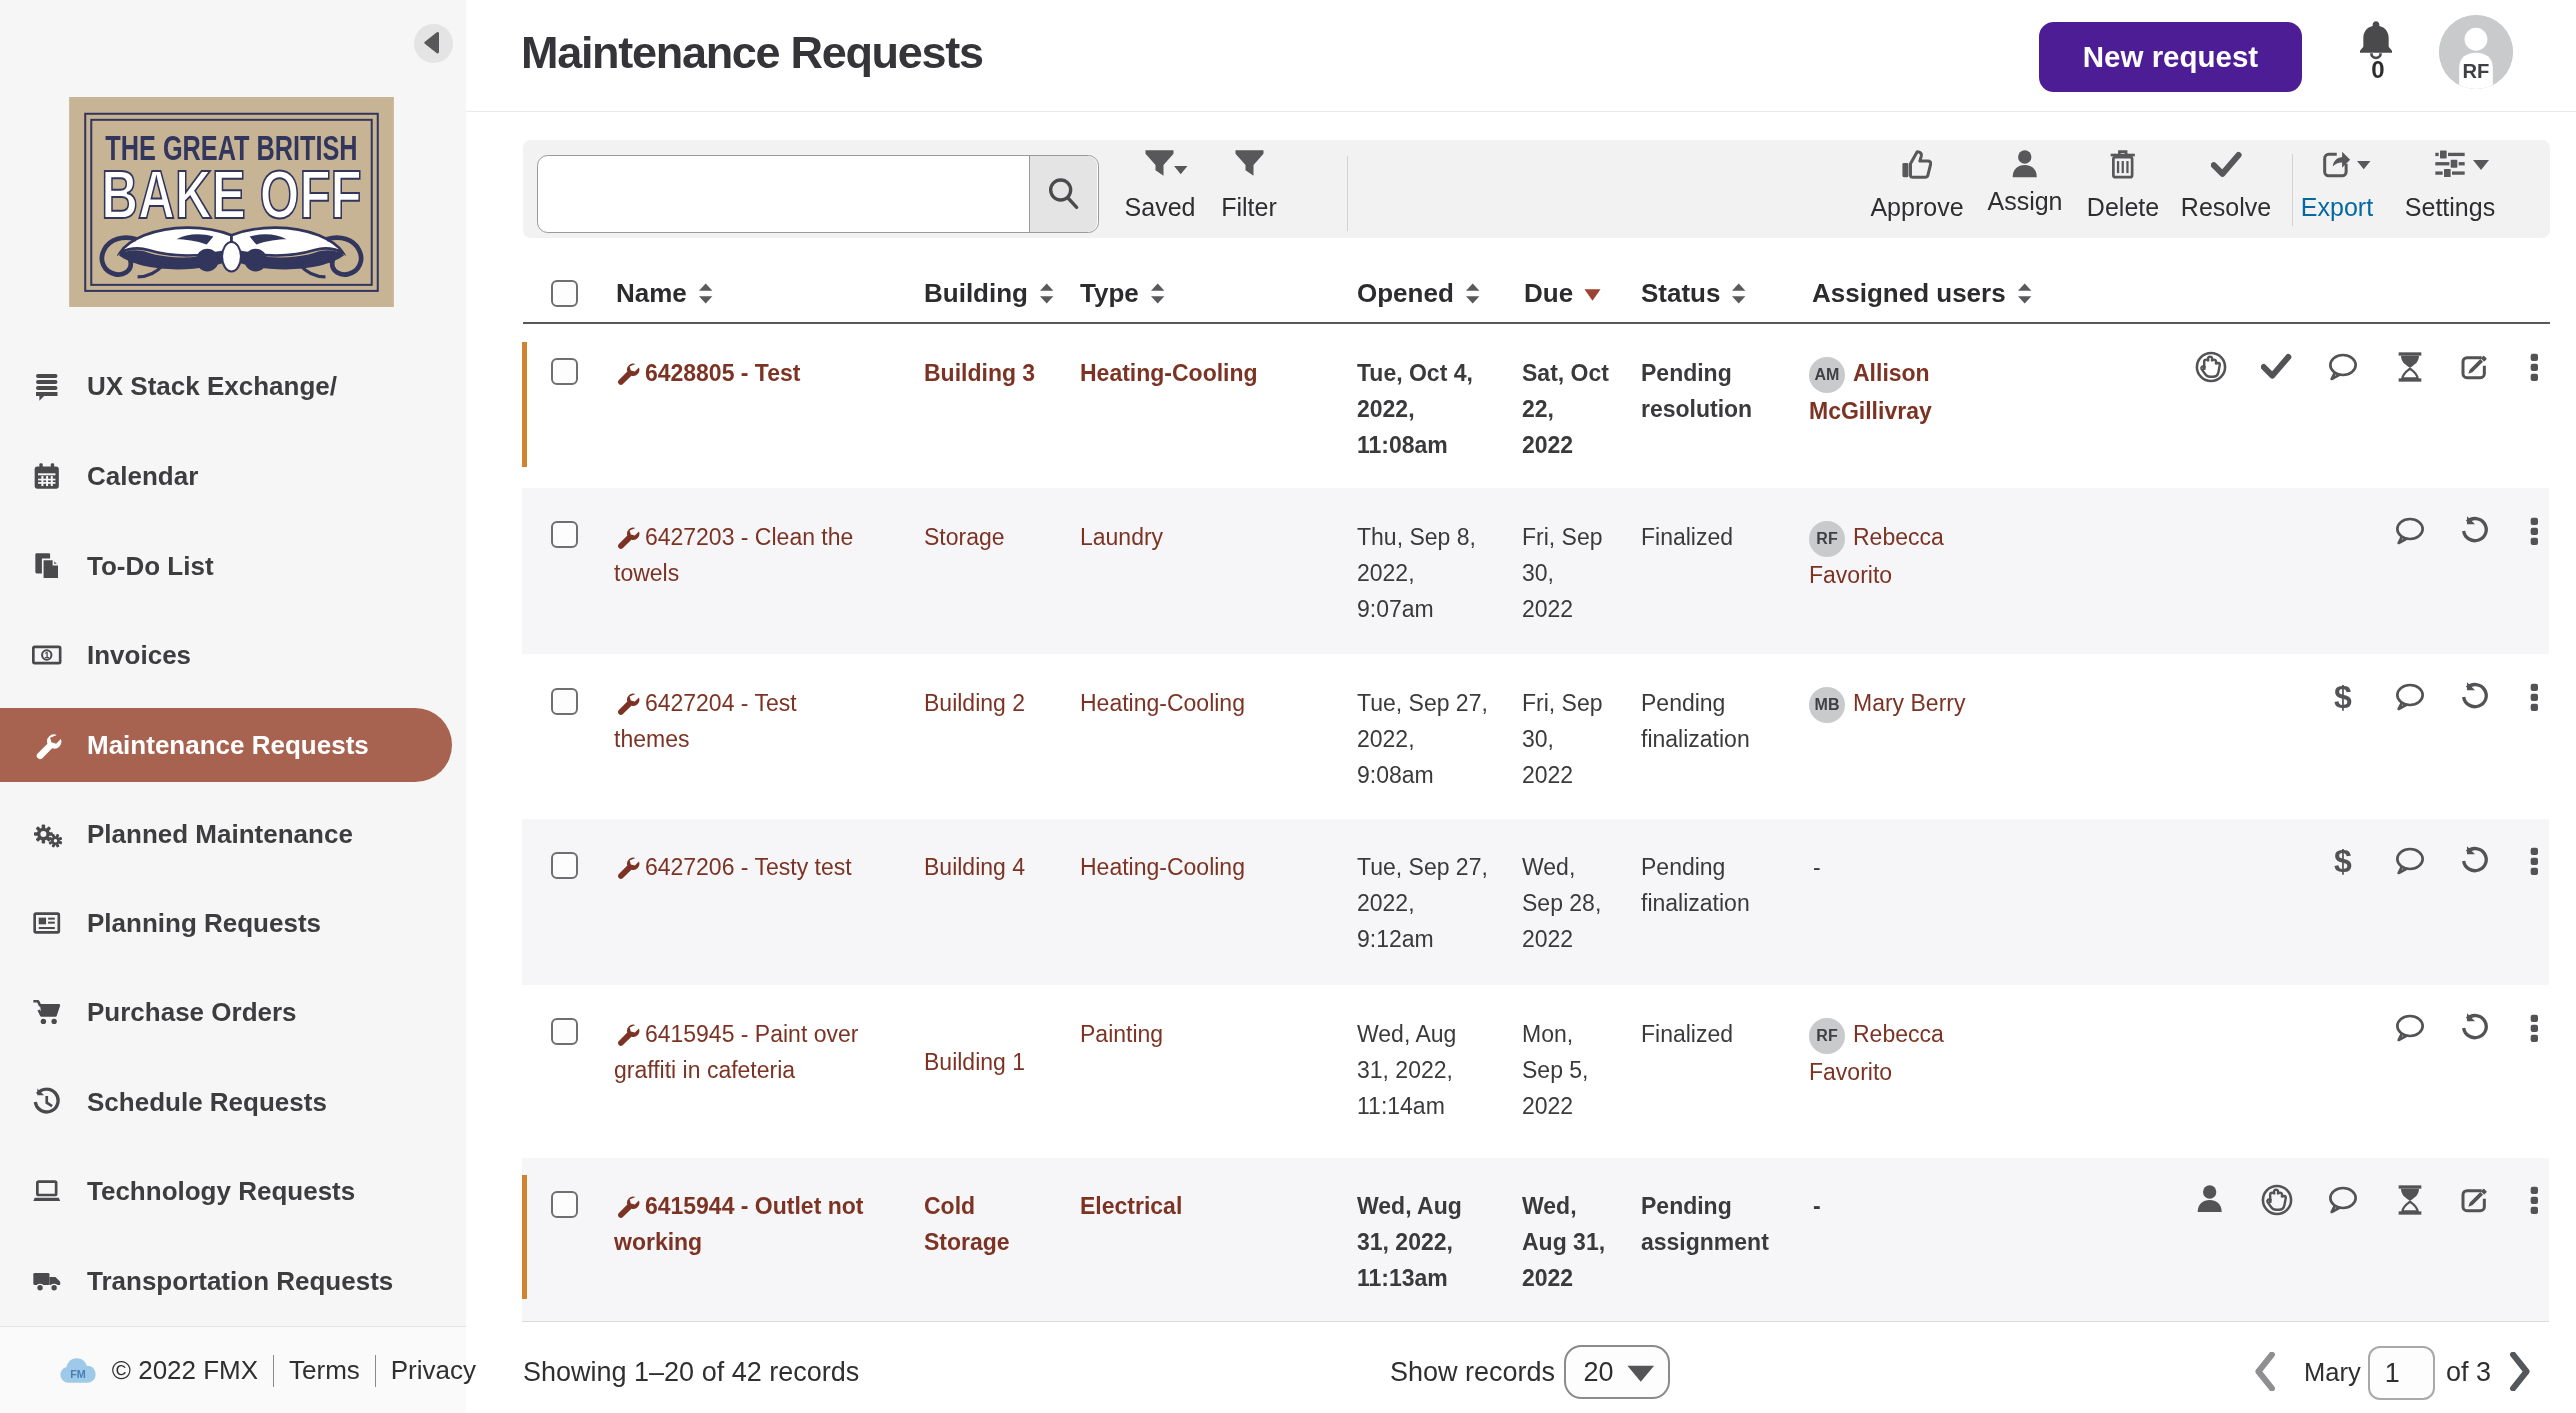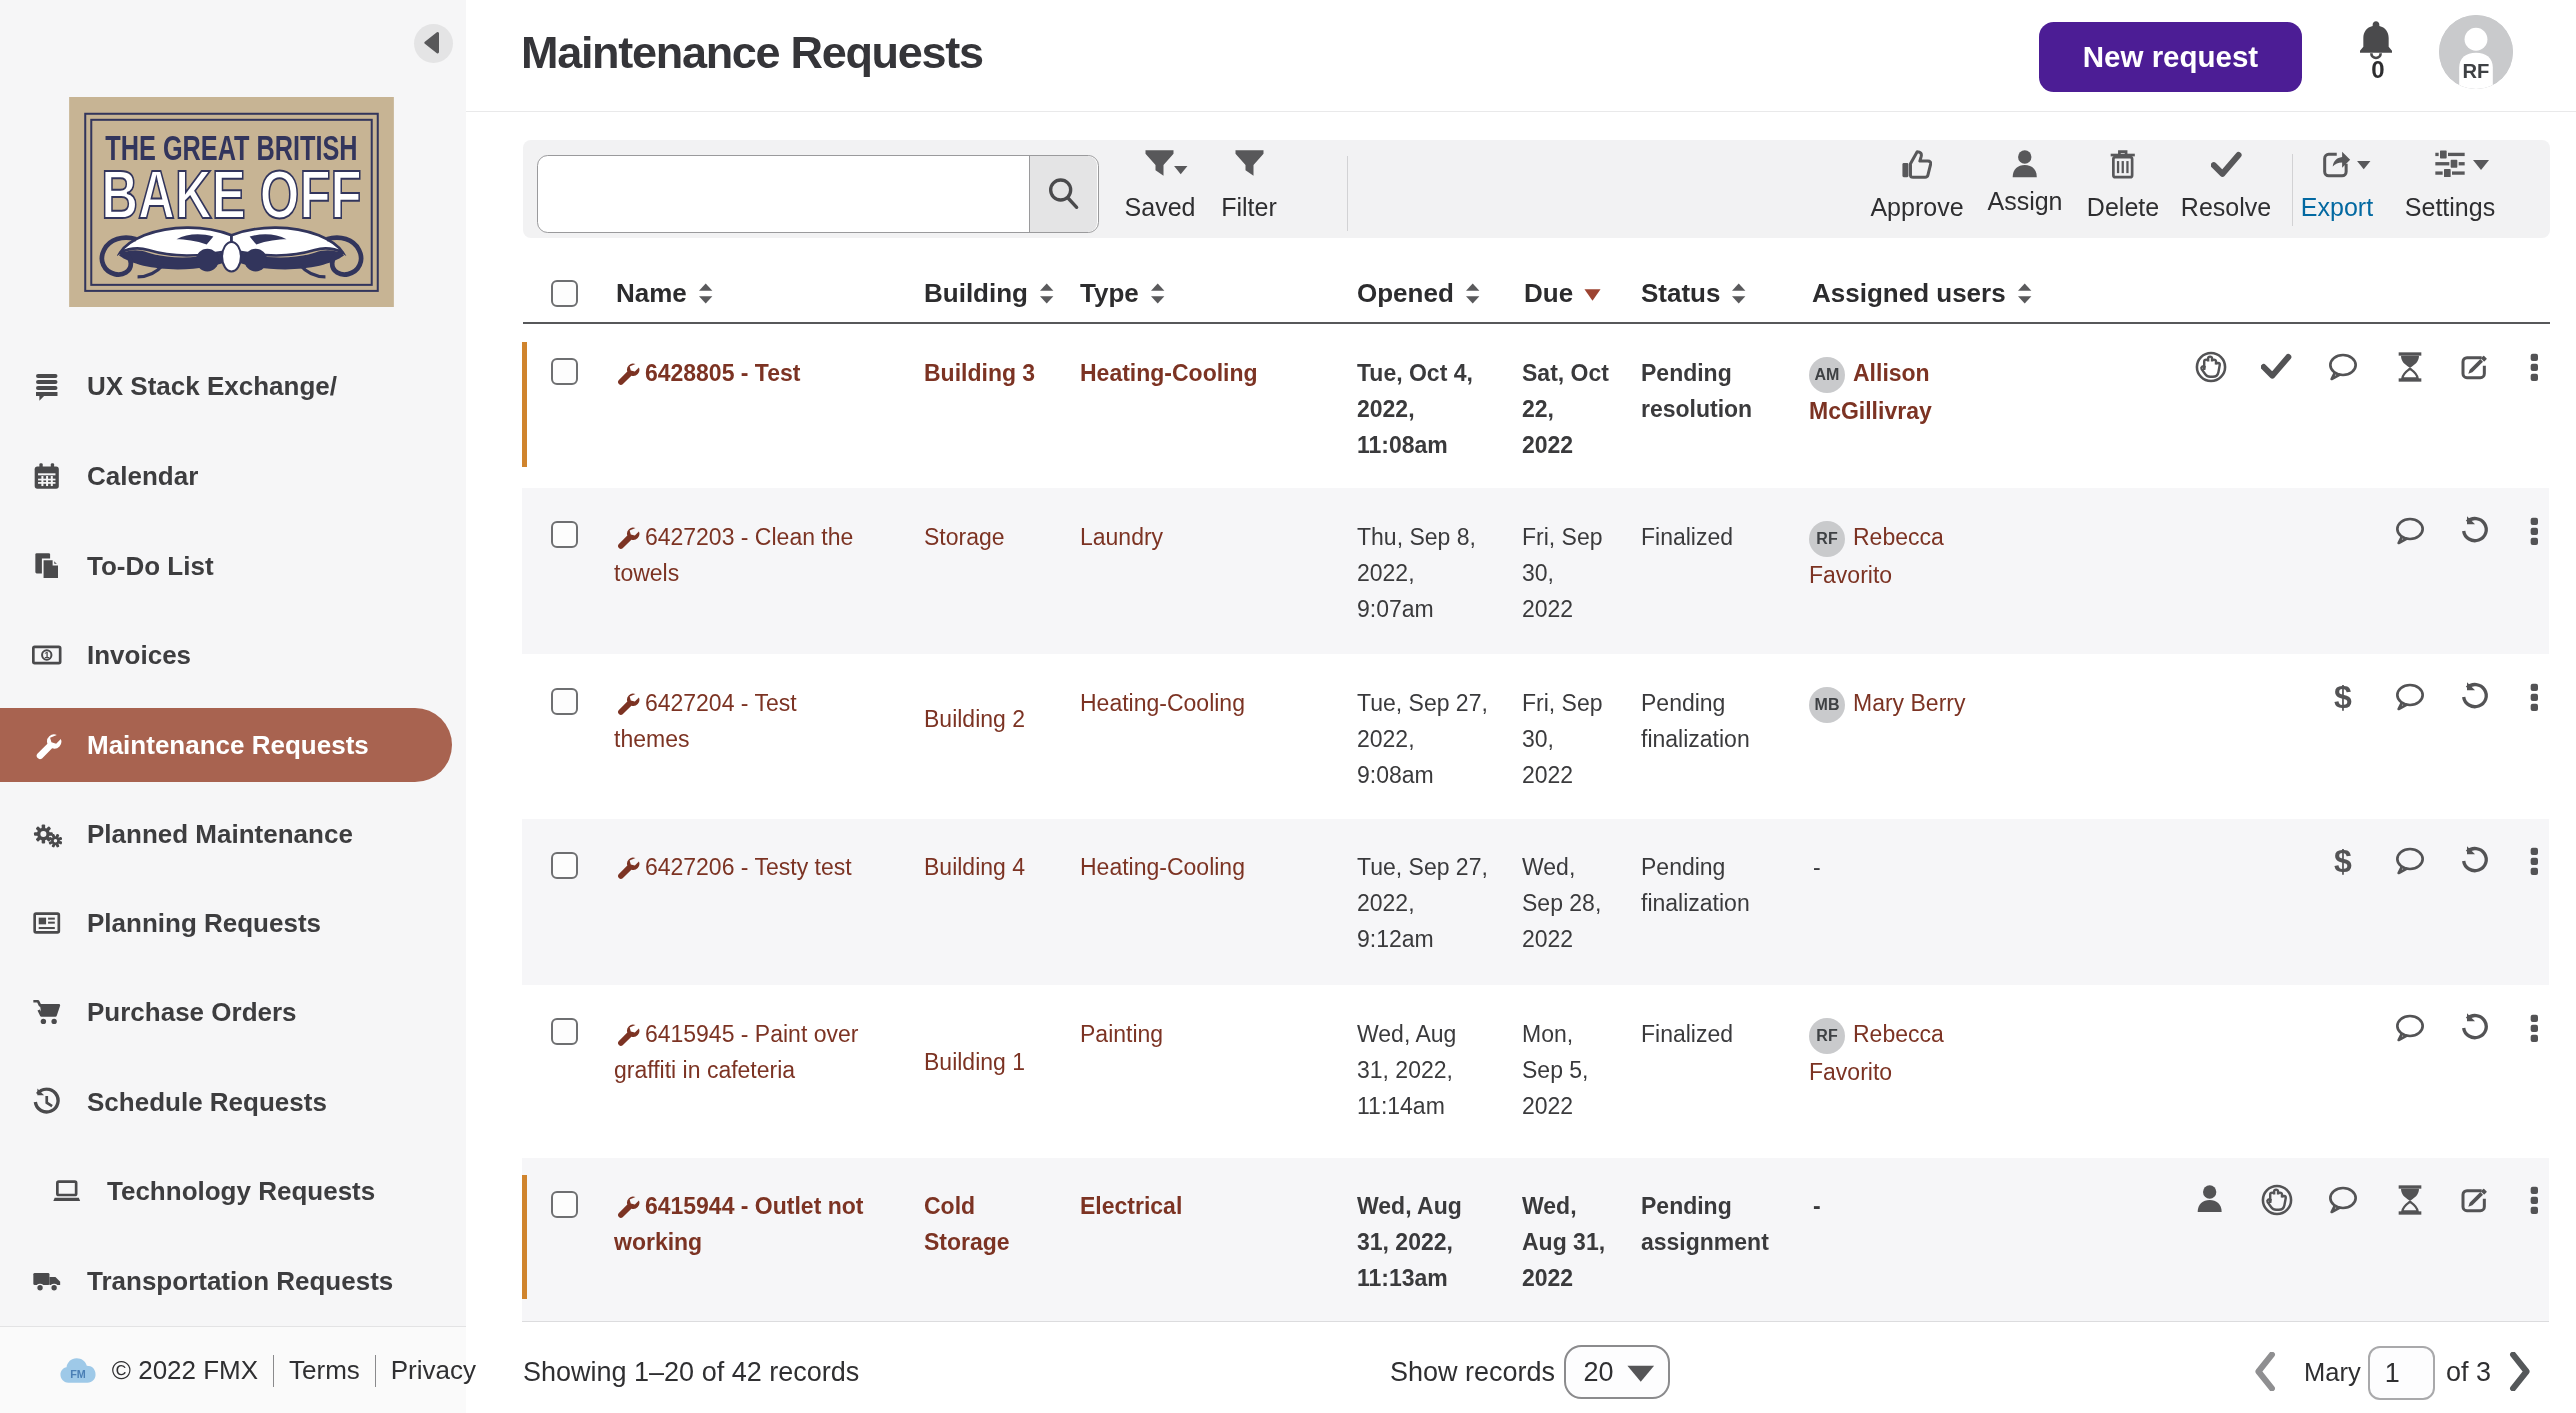--- a/index.html
+++ b/index.html
@@ -157,21 +157,21 @@
     <span class="lb">Purchase Orders</span>
   </div>
 <div class="mi abs" style="top:1057px;">
     <svg class="ic" width="29.5" height="29.5" viewBox="0 0 44 44">
       <path d="M8 10 A 17 17 0 1 1 5 22" fill="none" stroke="#4a4a4c" stroke-width="5"></path>
       <path d="M8 2 v10 h10 z" fill="#4a4a4c"></path>
       <path d="M22 13 v10 l8 5" fill="none" stroke="#4a4a4c" stroke-width="4"></path>
     </svg>
     <span class="lb">Schedule Requests</span>
   </div>
-<div class="mi abs" style="top:1146px;margin-left:20px;">
+<div class="mi abs" style="top:1146px;">
     <svg class="ic" width="29.5" height="29.5" viewBox="0 0 44 44">
       <rect x="8" y="8" width="28" height="20" rx="2" fill="none" stroke="#4a4a4c" stroke-width="4"></rect>
       <path d="M4 32 h36 l2 5 h-40 z" fill="#4a4a4c"></path>
     </svg>
     <span class="lb">Technology Requests</span>
   </div>
 <div class="mi abs" style="top:1236px;">
     <svg class="ic" width="29.5" height="29.5" viewBox="0 0 44 44">
       <rect x="2" y="10" width="24" height="18" rx="2" fill="#4a4a4c"></rect>
       <path d="M26 16 h9 l7 7 v5 h-16 z" fill="#4a4a4c"></path>
@@ -363,21 +363,21 @@
   </svg>
 <svg class="abs ricon" width="32" height="32" viewBox="0 0 48 48" style="left:2534px; top:531px;">
     <rect x="19" y="4" width="11" height="11" rx="3" fill="#535355"></rect>
     <rect x="19" y="19" width="11" height="11" rx="3" fill="#535355"></rect>
     <rect x="19" y="34" width="11" height="11" rx="3" fill="#535355"></rect>
   </svg>
 <div class="abs cb" style="left:551px; top:688px;"></div>
 <div class="abs cell mar" style="left:614px; top:685px; width:268px;"><svg width="25.5" height="25.5" viewBox="0 0 44 44" style="vertical-align:-4.7px; margin-right:5.4px;">
       <path d="M37 7 a10.5 10.5 0 0 0 -14 13 L8 35 a5 5 0 0 0 7 7 L30 27 a10.5 10.5 0 0 0 13 -14 l-7 7 -7 -2 -2 -7 z" fill="#7c3323"></path>
     </svg>6427204 - Test<br>themes</div>
-<div class="abs cell mar" style="left:924px; top:685px; width:134px;margin-top:16px;">Building 2</div>
+<div class="abs cell mar" style="left:924px; top:685px; width:134px;">Building 2</div>
 <div class="abs cell mar" style="left:1080px; top:685px; width:208px;">Heating-Cooling</div>
 <div class="abs cell" style="left:1357px; top:685px; width:141px;">Tue, Sep 27,<br>2022,<br>9:08am</div>
 <div class="abs cell" style="left:1522px; top:685px; width:101px;">Fri, Sep<br>30,<br>2022</div>
 <div class="abs cell" style="left:1641px; top:685px; width:144px;">Pending<br>finalization</div>
 <div class="abs cell mar" style="left:1809px; top:685px; width:215px;"><span class="chip">MB</span>Mary Berry</div>
 <svg class="abs ricon" width="32" height="32" viewBox="0 0 48 48" style="left:2343px; top:697px;">
     <text x="24" y="40" font-size="48" font-weight="bold" fill="#535355" text-anchor="middle" font-family="Liberation Sans">$</text>
   </svg>
 <svg class="abs ricon" width="32" height="32" viewBox="0 0 48 48" style="left:2410px; top:697px;">
     <ellipse cx="24" cy="21" rx="19" ry="15" fill="none" stroke="#535355" stroke-width="4"></ellipse>

